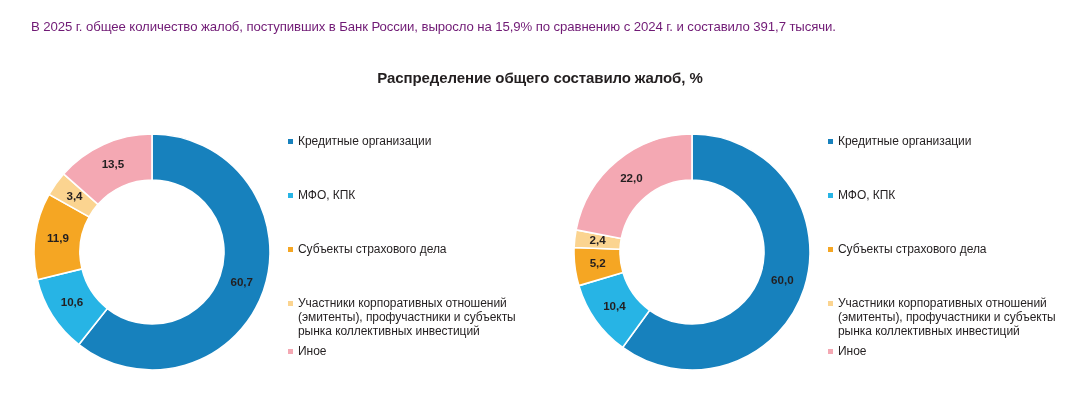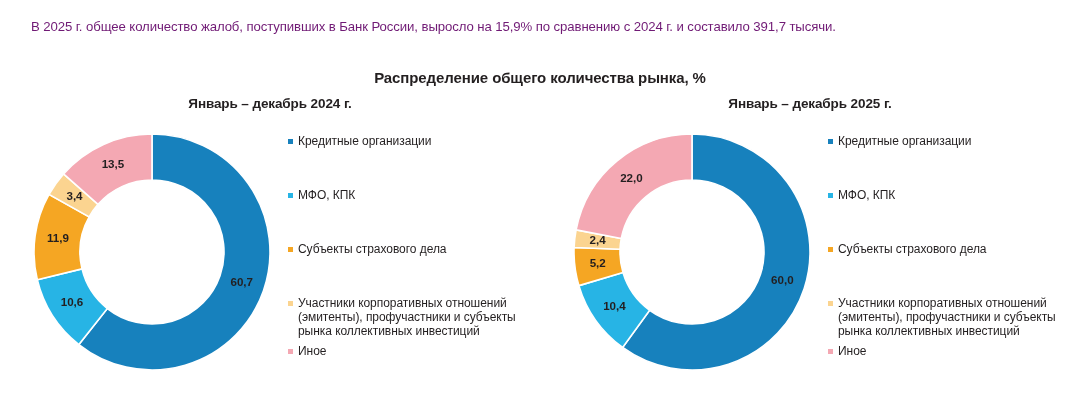--- a/index.html
+++ b/index.html
@@ -103,24 +103,23 @@
     line-height: 14.2px;
     color: #231f20;
     letter-spacing: -0.05px;
   }
 </style>
 </head>
 <body>
 
 <div class="intro-text">В 2025 г. общее количество жалоб, поступивших в Банк России, выросло на 15,9% по сравнению с 2024 г. и составило 391,7 тысячи.</div>
 
-<div class="chart-title">Распределение общего количества рынка, %</div>
+<div class="chart-title">Распределение общего составило жалоб, %</div>
 
 <div class="panel panel-left">
-  <div class="panel-title">Январь – декабрь 2024 г.</div>
   <div class="donut-wrap">
     <svg viewBox="0 0 260 260" width="260" height="260" id="donut-0">
         <path d="M 130 12 A 118 118 0 1 1 56.863329420690235 222.60144392272468 L 85.37423490076014 186.50257595284896 A 72 72 0 1 0 130 58 Z" fill="#1781bd" stroke="#ffffff" stroke-width="1.6"></path>
         <text x="219.74252320970743" y="161.16535781849979" class="slice-label">60,7</text>
         <path d="M 56.863329420690235 222.60144392272468 A 118 118 0 0 1 15.297194228720144 157.6995730688408 L 60.01184732599873 146.9014344148859 A 72 72 0 0 0 85.37423490076014 186.50257595284896 Z" fill="#27b4e5" stroke="#ffffff" stroke-width="1.6"></path>
         <text x="50.000415932332885" y="181.23540327742393" class="slice-label">10,6</text>
         <path d="M 15.297194228720144 157.6995730688408 A 118 118 0 0 1 27.016079398307028 72.3952076863027 L 67.1623535311704 94.85131316452367 A 72 72 0 0 0 60.01184732599873 146.9014344148859 Z" fill="#f5a623" stroke="#ffffff" stroke-width="1.6"></path>
         <text x="35.88395276918284" y="117.07058958627293" class="slice-label">11,9</text>
         <path d="M 27.016079398307028 72.3952076863027 A 118 118 0 0 1 41.553050888879085 51.890223448439016 L 76.03237003389232 82.33979735836957 A 72 72 0 0 0 67.1623535311704 94.85131316452367 Z" fill="#fbd490" stroke="#ffffff" stroke-width="1.6"></path>
         <text x="52.5001568279109" y="75.05662634765139" class="slice-label">3,4</text>
@@ -146,21 +145,20 @@
         <span class="legend-label">Участники корпоративных отношений (эмитенты), профучастники и субъекты рынка коллективных инвестиций</span>
       </div>
       <div class="legend-item" style="top: 210px;">
         <span class="legend-bullet" style="background: rgb(244, 168, 179);"></span>
         <span class="legend-label">Иное</span>
       </div>
     </div>
 </div>
 
 <div class="panel panel-right">
-  <div class="panel-title">Январь – декабрь 2025 г.</div>
   <div class="donut-wrap">
     <svg viewBox="0 0 260 260" width="260" height="260" id="donut-1">
         <path d="M 130 12 A 118 118 0 1 1 60.64134022948831 225.46400533624387 L 87.67946183494202 188.24922359499627 A 72 72 0 1 0 130 58 Z" fill="#1781bd" stroke="#ffffff" stroke-width="1.6"></path>
         <text x="220.35036904803962" y="159.35661446561997" class="slice-label">60,0</text>
         <path d="M 60.64134022948831 225.46400533624387 A 118 118 0 0 1 16.894428895949673 163.63227297145727 L 60.98643119074896 150.52138689783834 A 72 72 0 0 0 87.67946183494202 188.24922359499627 Z" fill="#27b4e5" stroke="#ffffff" stroke-width="1.6"></path>
         <text x="52.447771181867566" y="184.8694068251155" class="slice-label">10,4</text>
         <path d="M 16.894428895949673 163.63227297145727 A 118 118 0 0 1 12.083842228410461 125.5525584449478 L 58.051157969877565 127.28630684776476 A 72 72 0 0 0 60.98643119074896 150.52138689783834 Z" fill="#f5a623" stroke="#ffffff" stroke-width="1.6"></path>
         <text x="35.74910337512462" y="141.90665718860896" class="slice-label">5,2</text>
         <path d="M 12.083842228410461 125.5525584449478 A 118 118 0 0 1 14.090104414014704 107.88900487888463 L 59.27531794753439 116.50854534982791 A 72 72 0 0 0 58.051157969877565 127.28630684776476 Z" fill="#fbd490" stroke="#ffffff" stroke-width="1.6"></path>
         <text x="35.60692550059919" y="119.27864343701928" class="slice-label">2,4</text>

